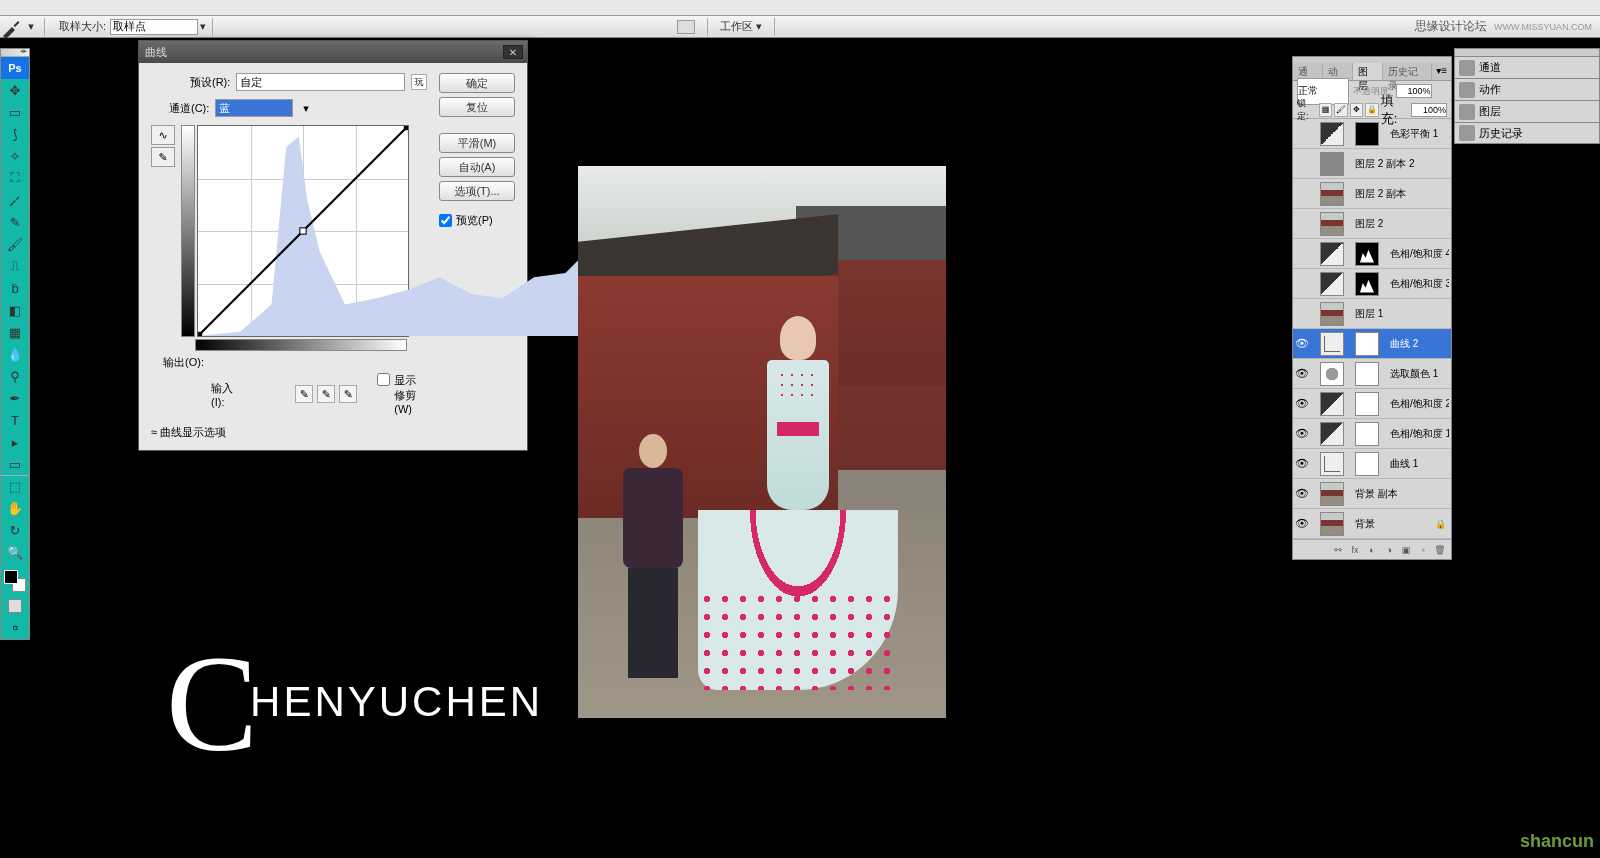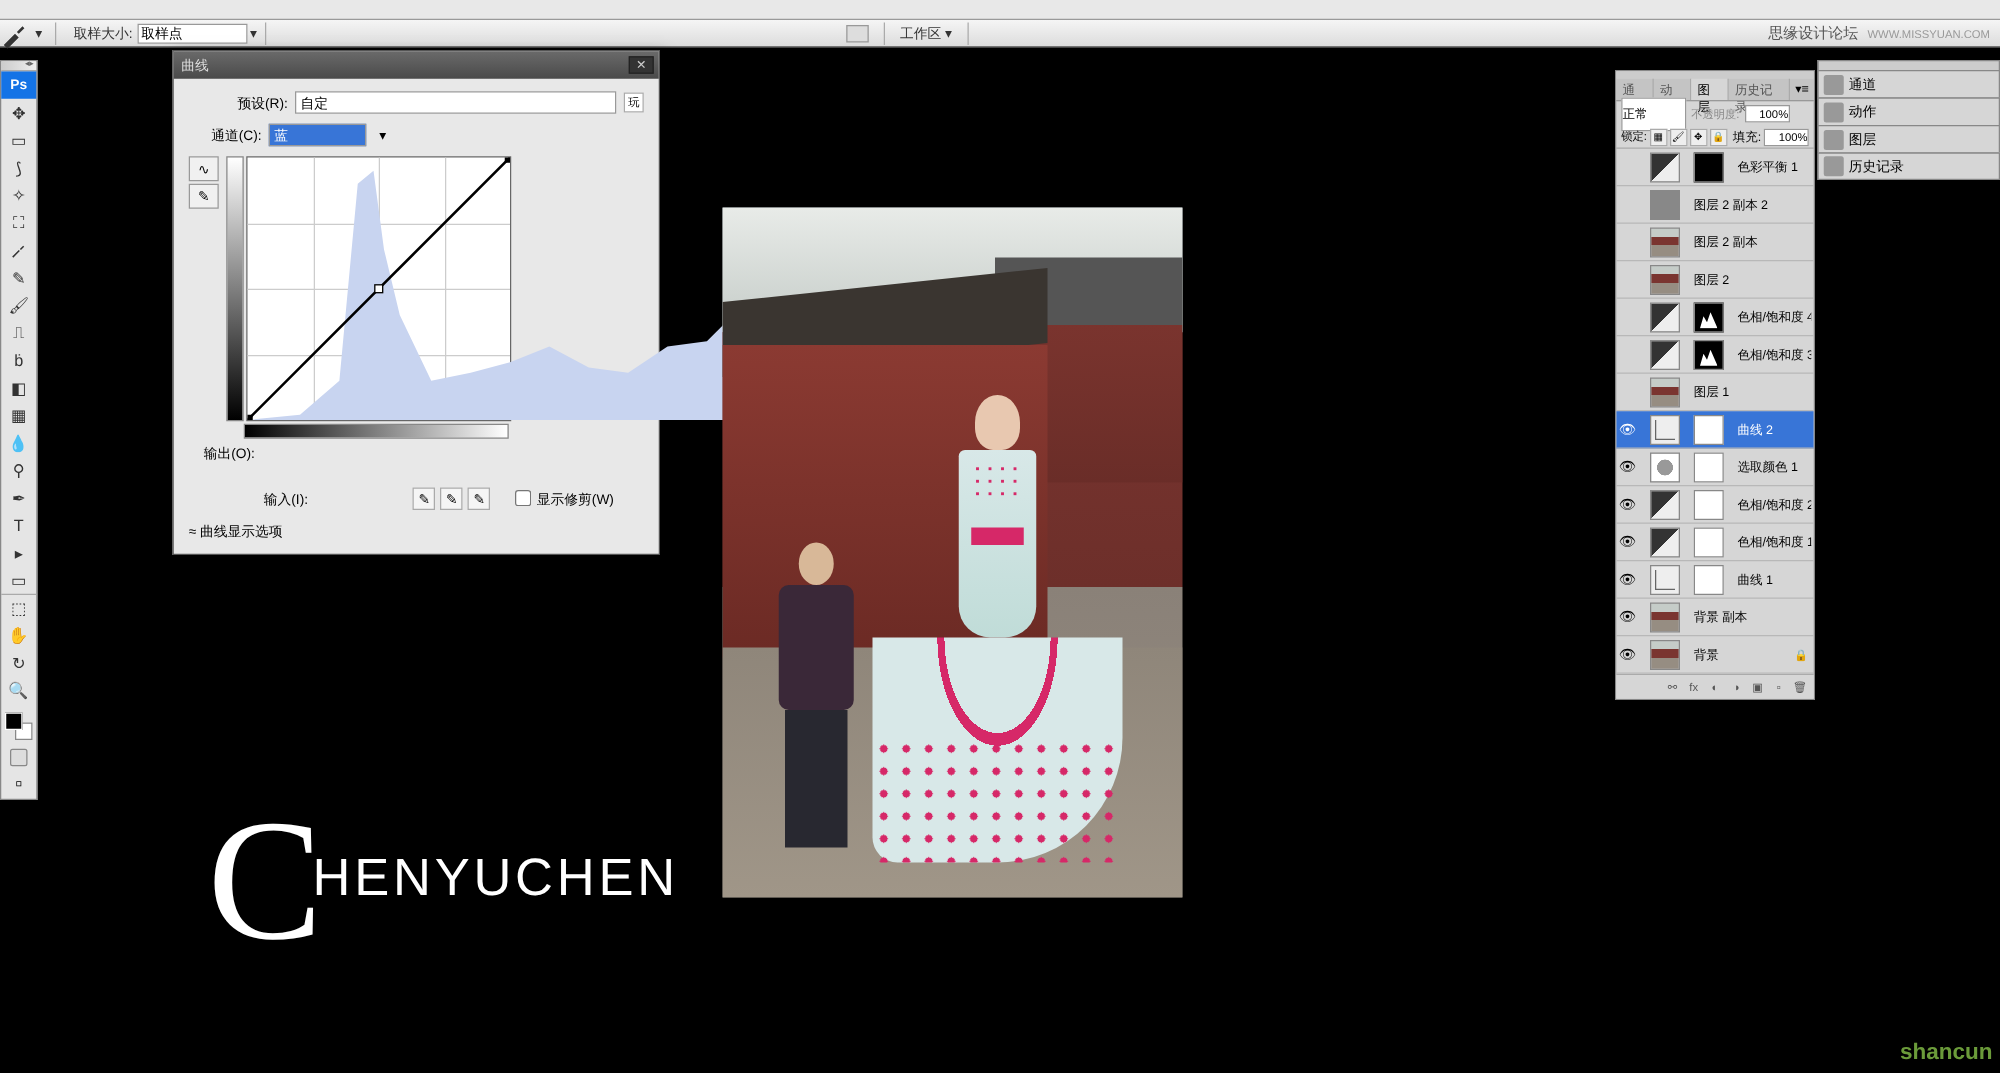--- a/index.html
+++ b/index.html
@@ -14,21 +14,21 @@
 .options-bar .dropdown-caret { width: 14px; text-align: center; }
 .options-bar .label { margin: 0 4px 0 8px; }
 .options-bar .sample-select { width: 88px; height: 16px; background: #fff; border: 1px solid #999; font-size: 11px; padding: 0 2px; }
 .options-bar .divider { width: 1px; height: 18px; background: #aaa; margin: 0 6px; }
 .options-bar .workspace-area { position: absolute; left: 677px; display: flex; align-items: center; gap: 6px; }
 .options-bar .ws-icon { width: 18px; height: 14px; background: #ddd; border: 1px solid #999; }
 .options-bar .brand-right { position: absolute; right: 8px; font-size: 12px; color: #555; }
 .options-bar .brand-url { font-size: 9px; color: #999; margin-left: 4px; }
 
 
-.tool-palette { position: absolute; left: 0; top: 48px; width: 30px; background: #e5e5e5; border: 1px solid #888; display: flex; flex-direction: column; }
+.tool-palette { position: absolute; left: 0; top: 48px; width: 30px; background: #14b8a6; border: 1px solid #888; display: flex; flex-direction: column; }
 .tool-palette .grip { height: 8px; background: linear-gradient(90deg, #ccc, #eee); border-bottom: 1px solid #aaa; position: relative; }
 .tool-palette .grip::after { content: "◂▸"; font-size: 7px; position: absolute; right: 2px; top: -2px; color: #666; }
 .tool-palette .logo { height: 22px; background: #1473e6; color: #fff; display: flex; align-items: center; justify-content: center; font-size: 11px; font-weight: bold; }
 .tool-btn { height: 22px; display: flex; align-items: center; justify-content: center; font-size: 13px; color: #333; cursor: pointer; position: relative; }
 .tool-btn.sep { border-top: 1px solid #aaa; }
 .tool-btn svg { width: 14px; height: 14px; }
 .swatches { height: 28px; position: relative; margin-top: 4px; }
 .swatches .fg { position: absolute; width: 14px; height: 14px; background: #000; border: 1px solid #fff; left: 3px; top: 3px; }
 .swatches .bg { position: absolute; width: 14px; height: 14px; background: #fff; border: 1px solid #888; left: 11px; top: 11px; }
 .qmask { height: 22px; display: flex; align-items: center; justify-content: center; }
@@ -50,21 +50,21 @@
 .curve-tools { display: flex; flex-direction: column; gap: 2px; margin-right: 6px; }
 .curve-tool { width: 24px; height: 20px; border: 1px solid #999; background: #f0f0f0; display: flex; align-items: center; justify-content: center; font-size: 11px; }
 .curve-area-row { display: flex; align-items: flex-start; }
 .curve-graph { width: 212px; height: 212px; border: 1px solid #666; background: #fff; position: relative; }
 .curve-graph .grid-line { position: absolute; background: #ccc; }
 .curve-graph .histogram { position: absolute; bottom: 0; left: 0; right: 0; height: 100%; }
 .curve-graph .diag { position: absolute; left: 0; top: 0; width: 100%; height: 100%; }
 .curve-gradient-v { width: 14px; height: 212px; background: linear-gradient(#fff, #000); margin-right: 2px; border: 1px solid #888; }
 .curve-gradient-h { width: 212px; height: 12px; background: linear-gradient(90deg, #000, #fff); margin-top: 2px; border: 1px solid #888; margin-left: 44px; }
 .output-label { font-size: 11px; margin-top: 4px; }
-.input-row { display: flex; align-items: center; font-size: 11px; margin-top: 20px; gap: 12px; }
+.input-row { display: flex; align-items: center; font-size: 11px; margin-top: 3px; gap: 12px; }
 .eyedroppers { display: flex; gap: 4px; }
 .eyedropper { width: 18px; height: 18px; border: 1px solid #aaa; background: #f5f5f5; display: flex; align-items: center; justify-content: center; }
 .checkbox-row { display: flex; align-items: flex-start; font-size: 11px; gap: 4px; margin-top: 6px; }
 .disclosure { font-size: 11px; margin-top: 10px; cursor: pointer; }
 .preview-check { font-size: 11px; display: flex; align-items: center; gap: 4px; margin-top: 8px; }
 
 
 .canvas-image { position: absolute; left: 578px; top: 166px; width: 368px; height: 552px; background: linear-gradient(180deg, #d5dde0 0%, #b8bcb8 18%, #7a3530 18%, #6d2f2a 55%, #8a8178 55%, #968d82 100%); overflow: hidden; }
 .canvas-image .sky { position: absolute; top: 0; left: 0; right: 0; height: 100px; background: linear-gradient(180deg, #e8ebe8, #c5ccc8); }
 .canvas-image .roof { position: absolute; top: 62px; left: 0; width: 260px; height: 60px; background: #3a3530; transform: skewY(-6deg); }
@@ -248,20 +248,32 @@
           <div class="eyedropper">✎</div>
           <div class="eyedropper">✎</div>
         </div>
         <label class="checkbox-row" style="margin-top:0;margin-left:8px">
           <input type="checkbox" style=""> 
             <span>显示修剪(W)</span>
         </label>
       </div>
       <div class="disclosure">≈  曲线显示选项</div>
     </div>
+    <div class="curves-right">
+      <button class="dlg-btn">确定</button>
+      <button class="dlg-btn">复位</button>
+      <div style="height:8px"></div>
+      <button class="dlg-btn">平滑(M)</button>
+      <button class="dlg-btn">自动(A)</button>
+      <button class="dlg-btn">选项(T)...</button>
+      <label class="preview-check">
+        <input type="checkbox" checked="" style=""> 
+          <span>预览(P)</span>
+      </label>
+    </div>
   </div>
 </div>
 
 <div class="canvas-image">
   <div class="sky"></div>
   <div class="pavilion"></div>
   <div class="roof"></div>
   <div class="wall"></div>
   <div class="ground"></div>
   <div class="man">
@@ -319,21 +331,21 @@
     <input class="blend-select" value="正常" style="">
     <span style="font-size:9px;color:#888">不透明度:</span>
     <input class="opacity-input" value="100%" style="">
   </div>
   <div class="lock-row">
     <span style="font-size:9px">锁定:</span>
     <div class="lock-icon">▦</div>
     <div class="lock-icon">🖌</div>
     <div class="lock-icon">✥</div>
     <div class="lock-icon">🔒</div>
-    <span style="font-size:10px;margin-left:auto">填充:</span>
+    <span style="font-size:13px;margin-left:auto">填充:</span>
     <input class="opacity-input" value="100%" style="">
   </div>
   <div class="layer-list" id="layer-list">
       <div class="layer-row">
         <div class="vis"></div>
         <div class="thumb adj"></div>
         <div class="mask black"></div>
         <div class="lname">色彩平衡 1</div>
       </div>
       <div class="layer-row">

